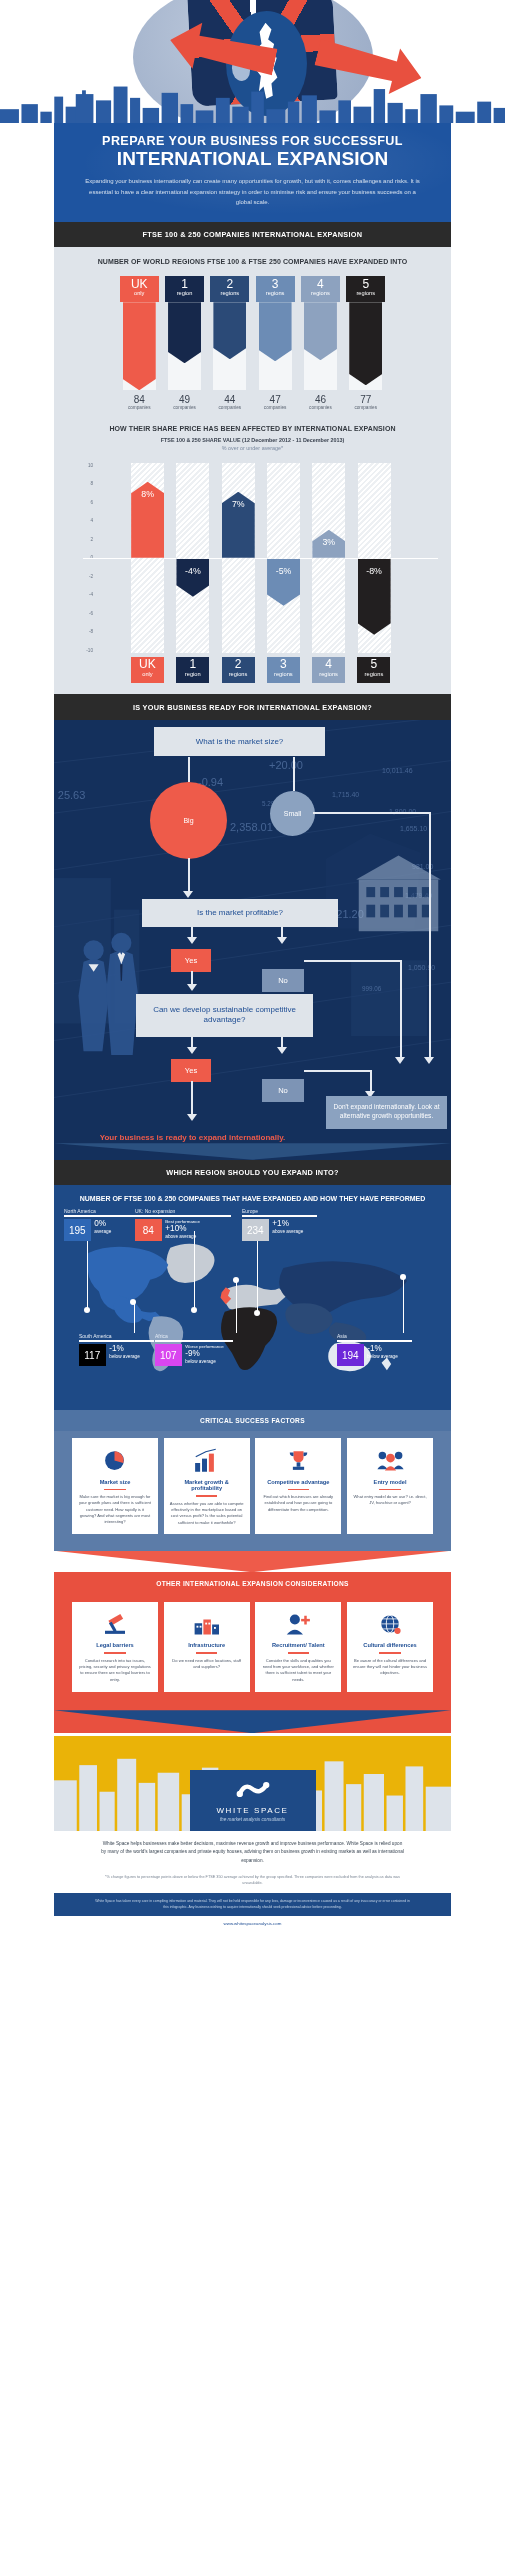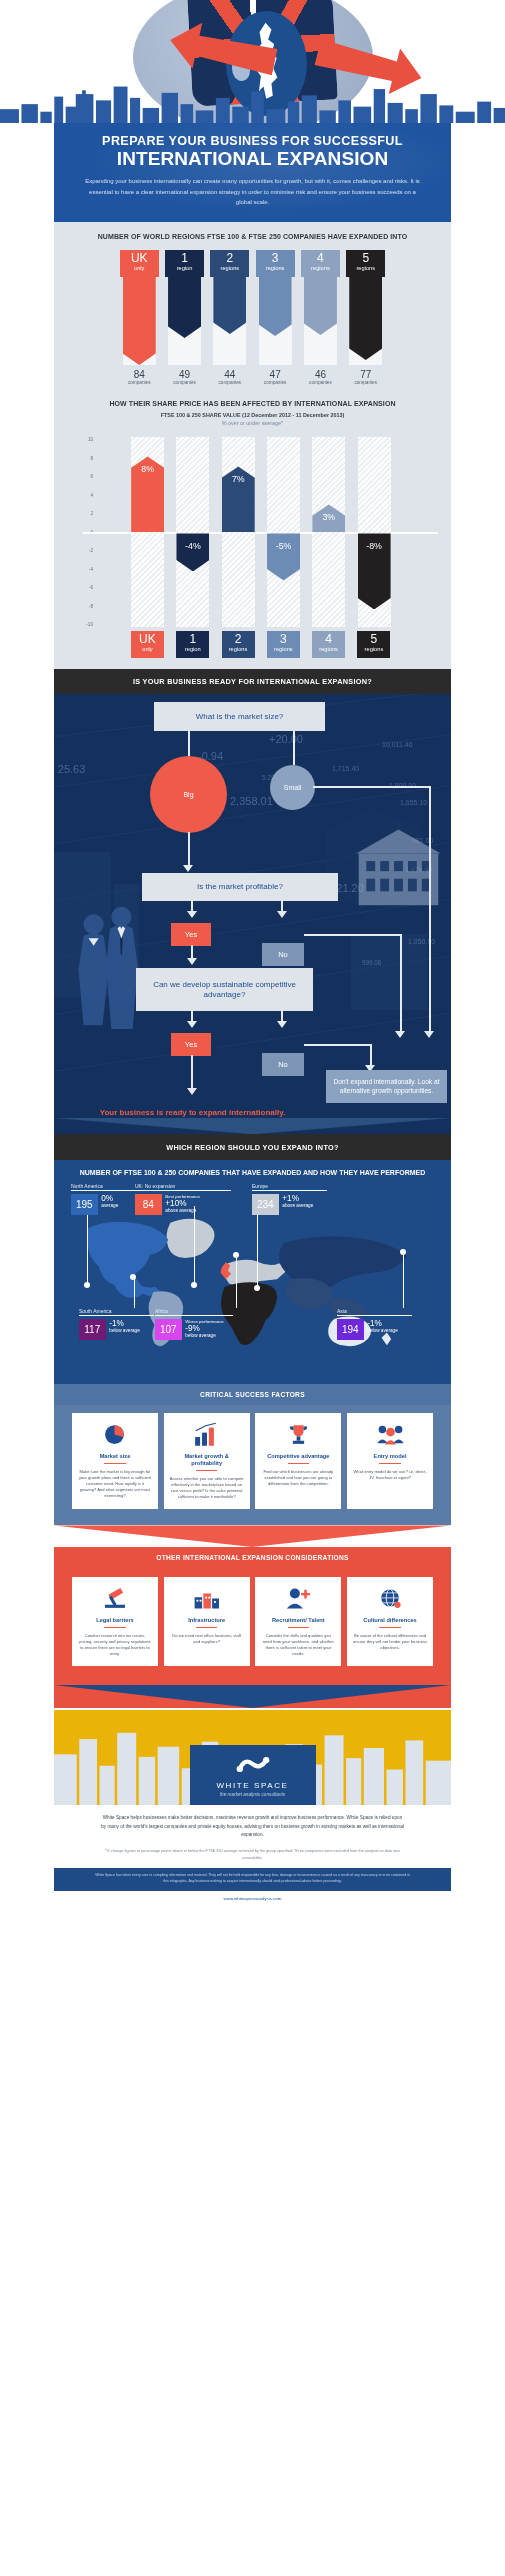--- a/index.html
+++ b/index.html
@@ -279,20 +279,21 @@
       </g>
     </svg>
   </div>
 
   <div class="title-band">
     <div class="title-1">PREPARE YOUR BUSINESS FOR SUCCESSFUL</div>
     <div class="title-2">INTERNATIONAL EXPANSION</div>
     <div class="title-sub">Expanding your business internationally can create many opportunities for growth, but with it, comes challenges and risks. It is essential to have a clear international expansion strategy in order to minimise risk and ensure your business succeeds on a global scale.</div>
   </div>
 
+  <div class="sec-head">FTSE 100 &amp; 250 COMPANIES INTERNATIONAL EXPANSION</div>
 
   <div class="panel">
     <div class="panel-title">NUMBER OF WORLD REGIONS FTSE 100 &amp; FTSE 250 COMPANIES HAVE EXPANDED INTO</div>
 
     <div class="chart1" id="chart1">
         <div class="c1-col">
           <div class="c1-cap" style="background:#ee5b4a">
             <div class="num">UK</div>
             <div class="lbl">only</div>
           </div>
@@ -589,21 +590,21 @@
         <path d="M262 140 q42 -14 78 -4 q22 6 20 26 q-4 26 -22 42 q-10 28 -28 42 q-16 10 -24 -8 q-10 -22 -24 -40 q-14 -26 0 -58 z" fill="#221f20"></path>
 
         <path d="M372 58 q80 -22 160 -6 q48 10 72 30 q-18 28 -64 32 q-46 4 -72 22 q-28 18 -54 6 q-24 -12 -42 -34 q-16 -22 0 -50 z" fill="#1c3a6b"></path>
         <path d="M388 126 q40 -6 62 8 q22 14 10 32 q-14 18 -44 16 q-28 -4 -38 -26 q-8 -20 10 -30 z" fill="#2b4a77"></path>
         <path d="M470 160 q40 4 54 20 q10 14 -10 20 q-28 6 -50 -12 q-16 -16 6 -28 z" fill="#2b4a77"></path>
 
         <path d="M468 200 q38 -10 58 6 q18 16 4 32 q-18 18 -48 12 q-26 -6 -26 -26 q0 -16 12 -24 z" fill="#e4eaf1"></path>
         <path d="M556 236 l10 -10 l8 12 l-8 12 z" fill="#e4eaf1"></path>
       </svg>
       <div id="map-callouts">
-          <div class="callout" style="left: 17px; top: 0px; width: 75px;">
+          <div class="callout" style="left: 10px; top: 0px; width: 75px;">
             <div class="co-region">North America</div>
             <div class="co-rule"></div>
             <div class="co-body">
               <div class="co-num" style="background:#2e67b5">195</div>
               <div class="co-txt">
                 <div class="co-big">0%</div>
                 <div class="co-small">average</div>
               </div>
             </div>
           </div>
@@ -616,38 +617,38 @@
               <div class="co-num" style="background:#ee5b4a">84</div>
               <div class="co-txt">
                 <div class="co-tiny">Best performance</div>
                 <div class="co-big">+10%</div>
                 <div class="co-small">above average</div>
               </div>
             </div>
           </div>
           <div class="co-stem" style="left: 140px; top: 23px; height: 77px;"></div>
           <div class="co-dot" style="left: 137px; top: 99px;"></div>
-          <div class="callout" style="left: 198px; top: 0px; width: 75px;">
+          <div class="callout" style="left: 188px; top: 0px; width: 75px;">
             <div class="co-region">Europe</div>
             <div class="co-rule"></div>
             <div class="co-body">
               <div class="co-num" style="background:#c6ccd4">234</div>
               <div class="co-txt">
                 <div class="co-big">+1%</div>
                 <div class="co-small">above average</div>
               </div>
             </div>
           </div>
           <div class="co-stem" style="left: 203px; top: 23px; height: 81px;"></div>
           <div class="co-dot" style="left: 200px; top: 102px;"></div>
           <div class="callout" style="left: 25px; top: 125px; width: 75px;">
             <div class="co-region">South America</div>
             <div class="co-rule"></div>
             <div class="co-body">
-              <div class="co-num" style="background:#701a75">117</div>
+              <div class="co-num" style="background:#000000">117</div>
               <div class="co-txt">
                 <div class="co-big">-1%</div>
                 <div class="co-small">below average</div>
               </div>
             </div>
           </div>
           <div class="co-stem" style="left: 80px; top: 95px; height: 30px;"></div>
           <div class="co-dot" style="left: 76px; top: 91px;"></div>
           <div class="callout" style="left: 101px; top: 125px; width: 78px;">
             <div class="co-region">Africa</div>

